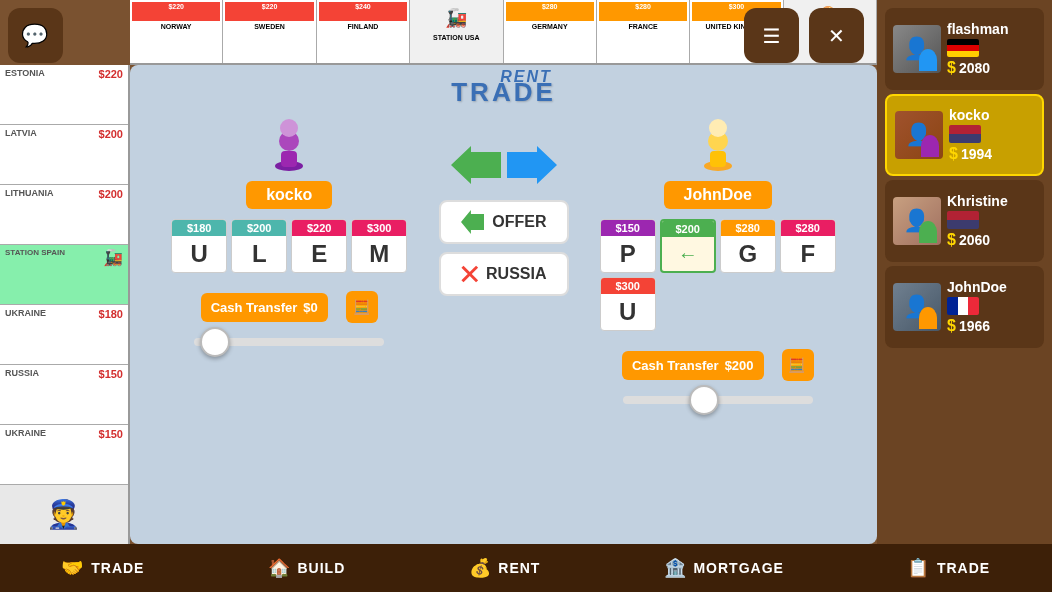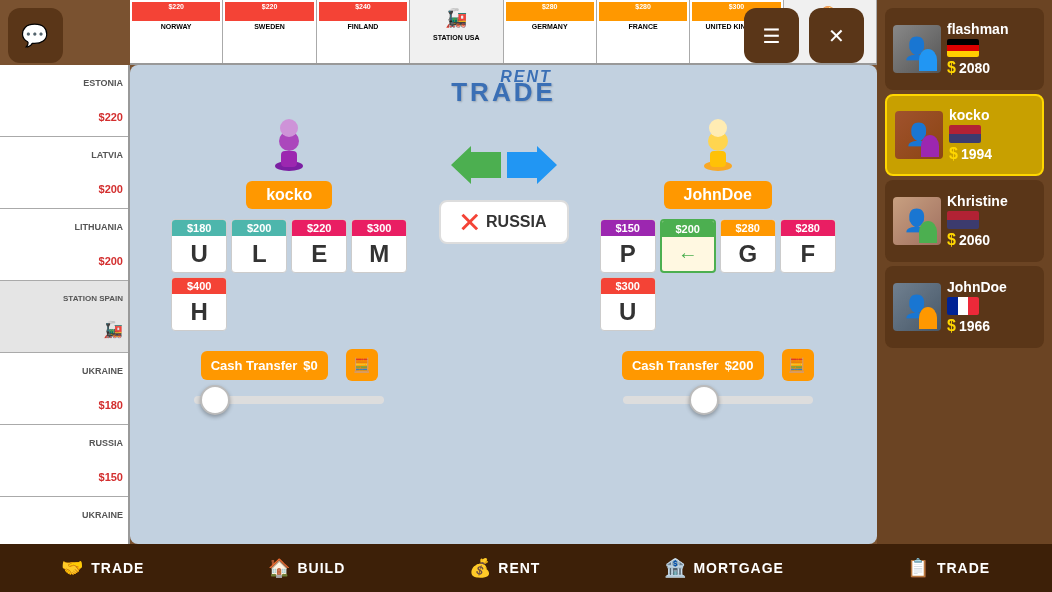--- a/index.html
+++ b/index.html
@@ -62,27 +62,27 @@
     .board-left {
       position: absolute;
       top: 65px; left: 0; width: 130px;
       bottom: 48px;
       background: white;
       border-right: 2px solid #999;
     }
 
     .left-cell {
       border-bottom: 1px solid #aaa;
-      padding: 13px 5px;
+      padding: 3px 5px;
       font-size: 9px;
       font-weight: bold;
       text-align: right;
-      height: 72px;
-      display: flex;
-      flex-direction: column;
+      height: 60px;
+      display: flex;
+      flex-direction: row;
       justify-content: space-between;
     }
 
     
     .right-sidebar {
       position: absolute;
       top: 0; right: 0; width: 175px;
       bottom: 48px;
       background: #6b4423;
       display: flex;
@@ -519,21 +519,21 @@
     <span style="color:#d32f2f; font-size:11px; font-weight:bold;">$220</span>
   </div>
   <div class="left-cell">
     <span style="color:#555; font-size:9px;">LATVIA</span>
     <span style="color:#d32f2f; font-size:11px; font-weight:bold;">$200</span>
   </div>
   <div class="left-cell">
     <span style="color:#555; font-size:9px;">LITHUANIA</span>
     <span style="color:#d32f2f; font-size:11px; font-weight:bold;">$200</span>
   </div>
-  <div class="left-cell" style="background:#e5e5e5">
+  <div class="left-cell" style="background:#86efac">
     <span style="color:#555; font-size:8px; text-align:right;">STATION SPAIN</span>
     <span style="font-size:16px;">🚂</span>
   </div>
   <div class="left-cell">
     <span style="color:#555; font-size:9px;">UKRAINE</span>
     <span style="color:#d32f2f; font-size:11px; font-weight:bold;">$180</span>
   </div>
   <div class="left-cell">
     <span style="color:#555; font-size:9px;">RUSSIA</span>
     <span style="color:#d32f2f; font-size:11px; font-weight:bold;">$150</span>
@@ -577,24 +577,20 @@
         </div>
         <div class="property-card">
           <div class="property-price-badge" style="background:#e91e63">$220</div>
           <div class="property-letter">E</div>
         </div>
         <div class="property-card">
           <div class="property-price-badge" style="background:#e91e63">$300</div>
           <div class="property-letter">M</div>
         </div>
 
-        <div class="property-card">
-          <div class="property-price-badge" style="background:#f44336">$400</div>
-          <div class="property-letter">H</div>
-        </div>
       </div>
 
       <div class="cash-transfer-row">
         <div style="background:#ff9800; color:white; font-size:13px; font-weight:bold; padding:7px 10px; border-radius:6px; display:flex; align-items:center; gap:6px;">
           <span>Cash Transfer</span>
           <span>$0</span>
         </div>
         <div class="calc-btn">🧮</div>
       </div>
 
@@ -609,20 +605,26 @@
 
       <div class="arrows-row">
         <svg width="50" height="38" viewBox="0 0 50 38">
           <polygon points="50,6 20,6 20,0 0,19 20,38 20,32 50,32" fill="#4CAF50"></polygon>
         </svg>
         <svg width="50" height="38" viewBox="0 0 50 38">
           <polygon points="0,6 30,6 30,0 50,19 30,38 30,32 0,32" fill="#2196F3"></polygon>
         </svg>
       </div>
 
+      <div class="action-btn offer-btn">
+        <svg width="24" height="24" viewBox="0 0 24 24">
+          <polygon points="24,4 10,4 10,0 0,12 10,24 10,20 24,20" fill="#4CAF50"></polygon>
+        </svg>
+        <span>OFFER</span>
+      </div>
 
       <div class="action-btn cancel-btn">
         <svg width="24" height="24" viewBox="0 0 24 24">
           <line x1="2" y1="2" x2="22" y2="22" stroke="#f44336" stroke-width="4"></line>
           <line x1="22" y1="2" x2="2" y2="22" stroke="#f44336" stroke-width="4"></line>
         </svg>
         <span>RUSSIA</span>
       </div>
     </div>
 

